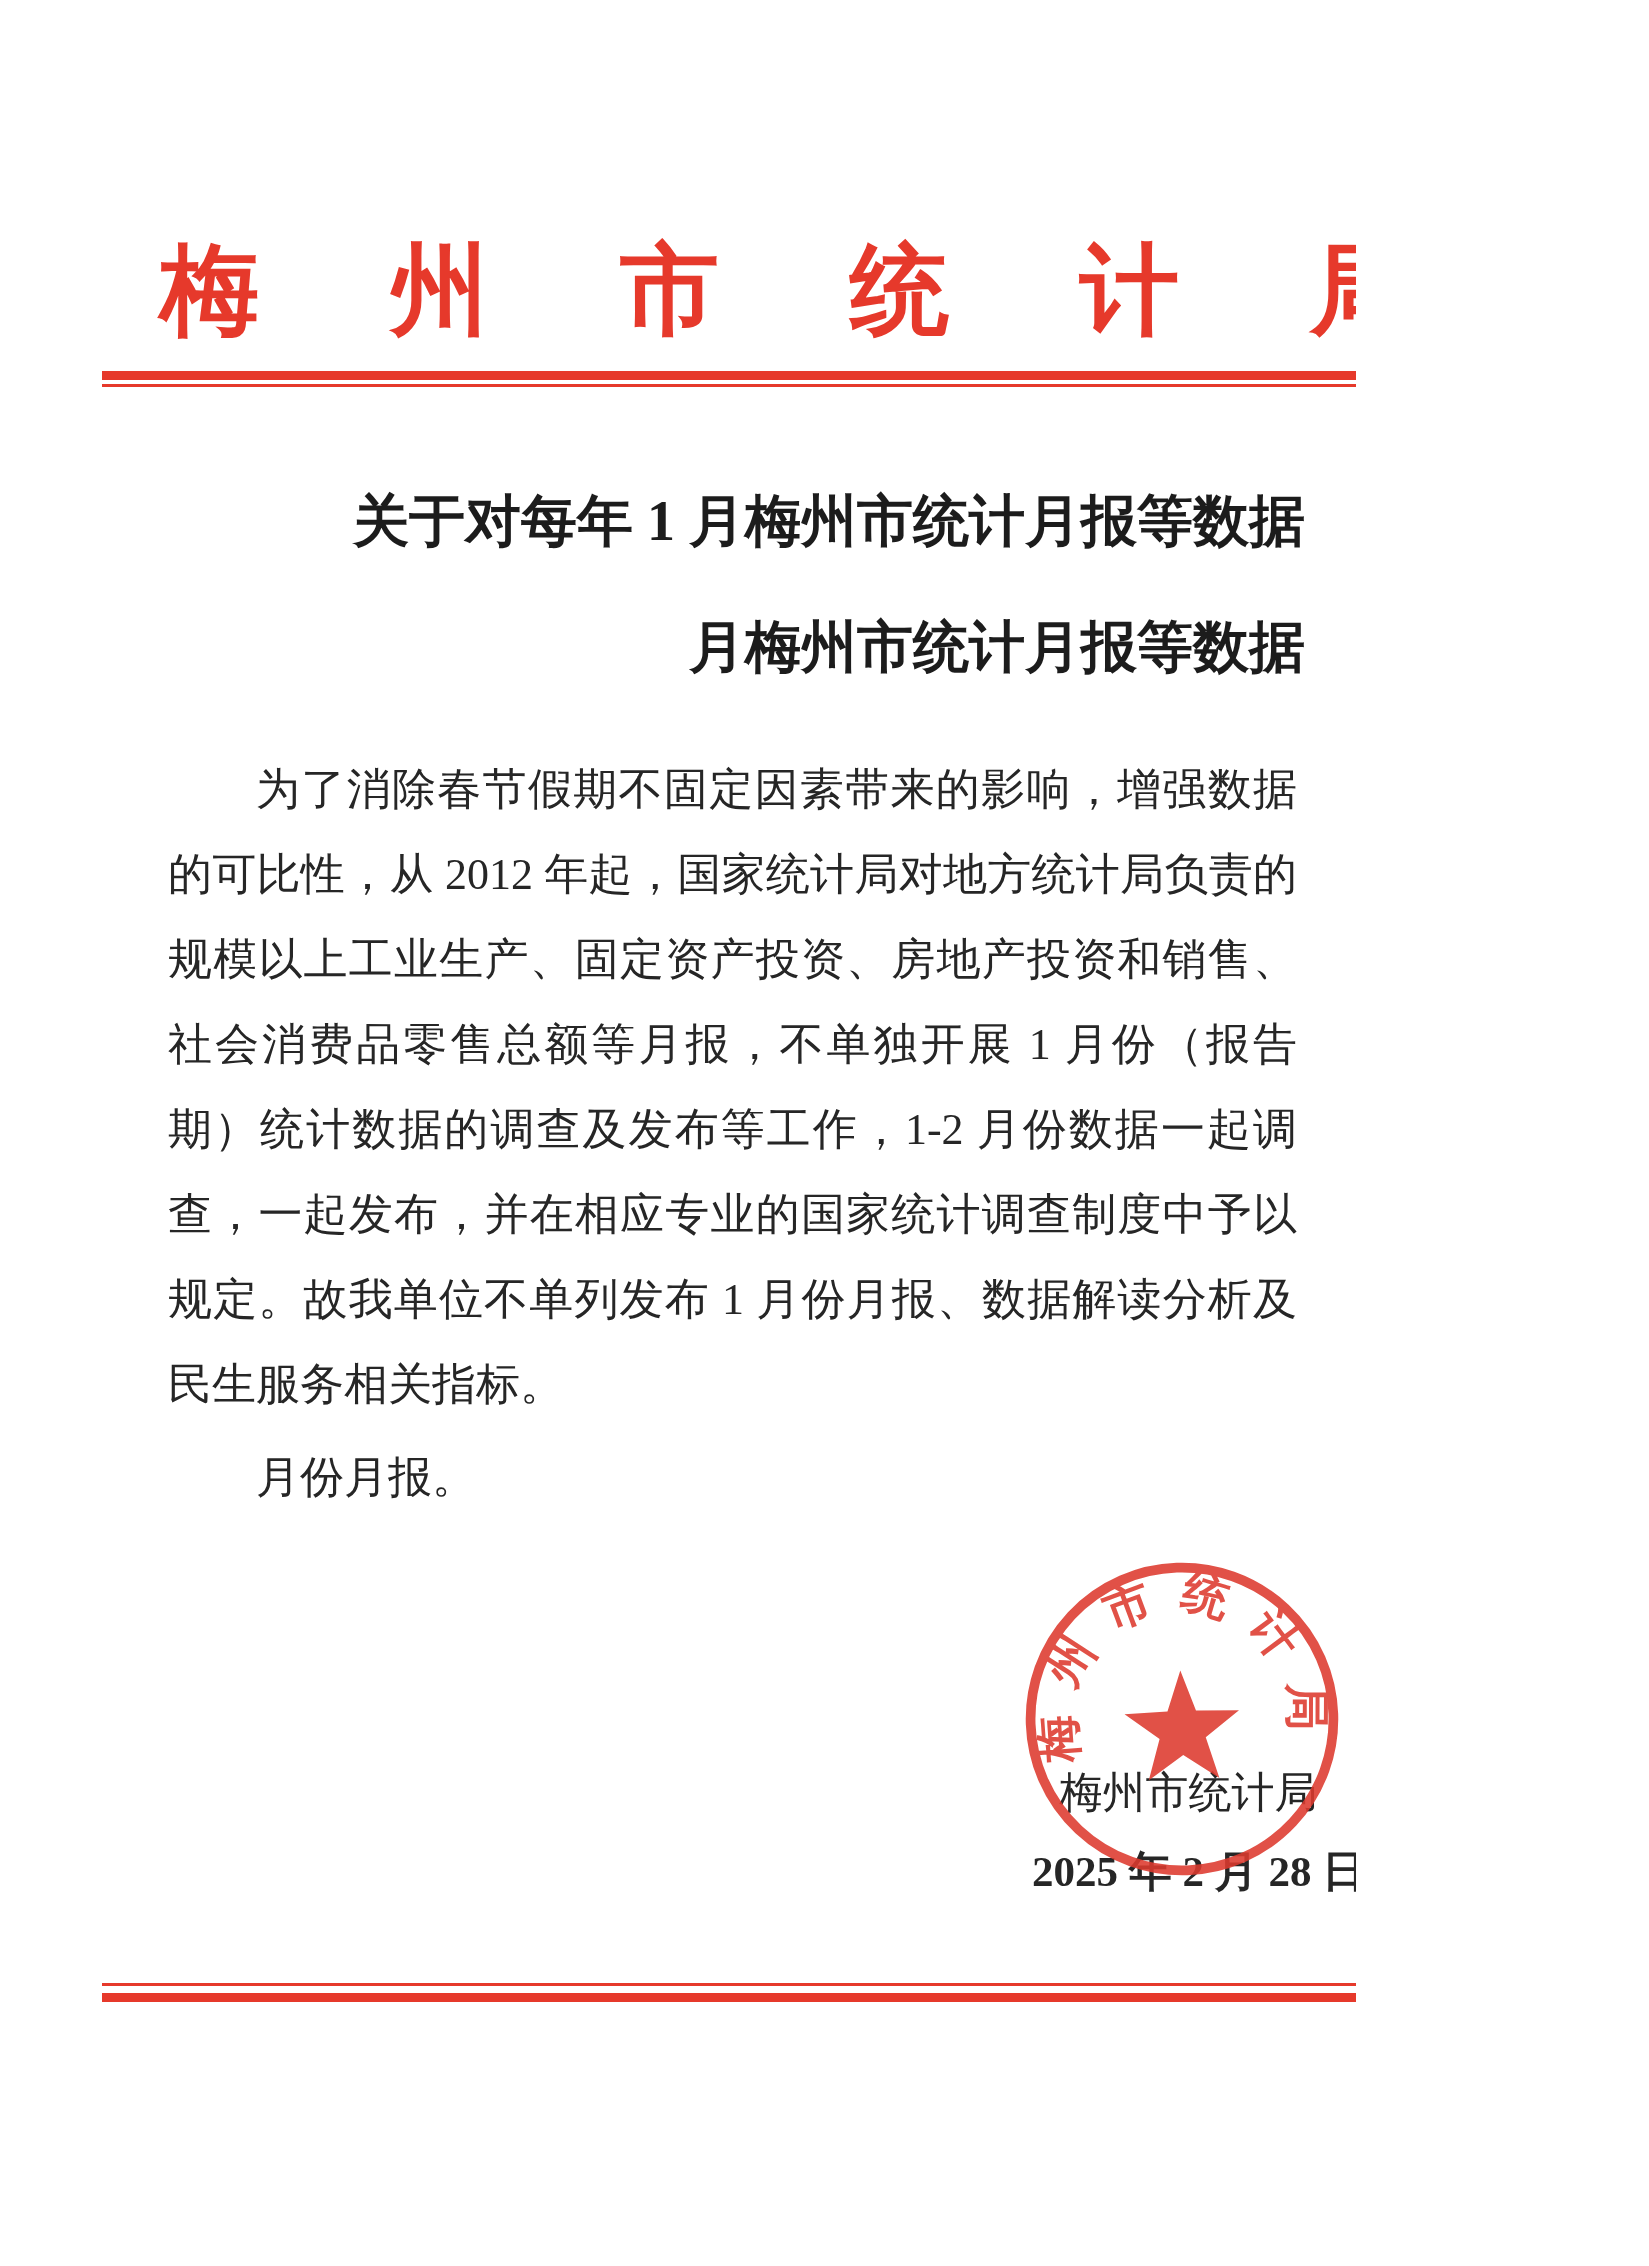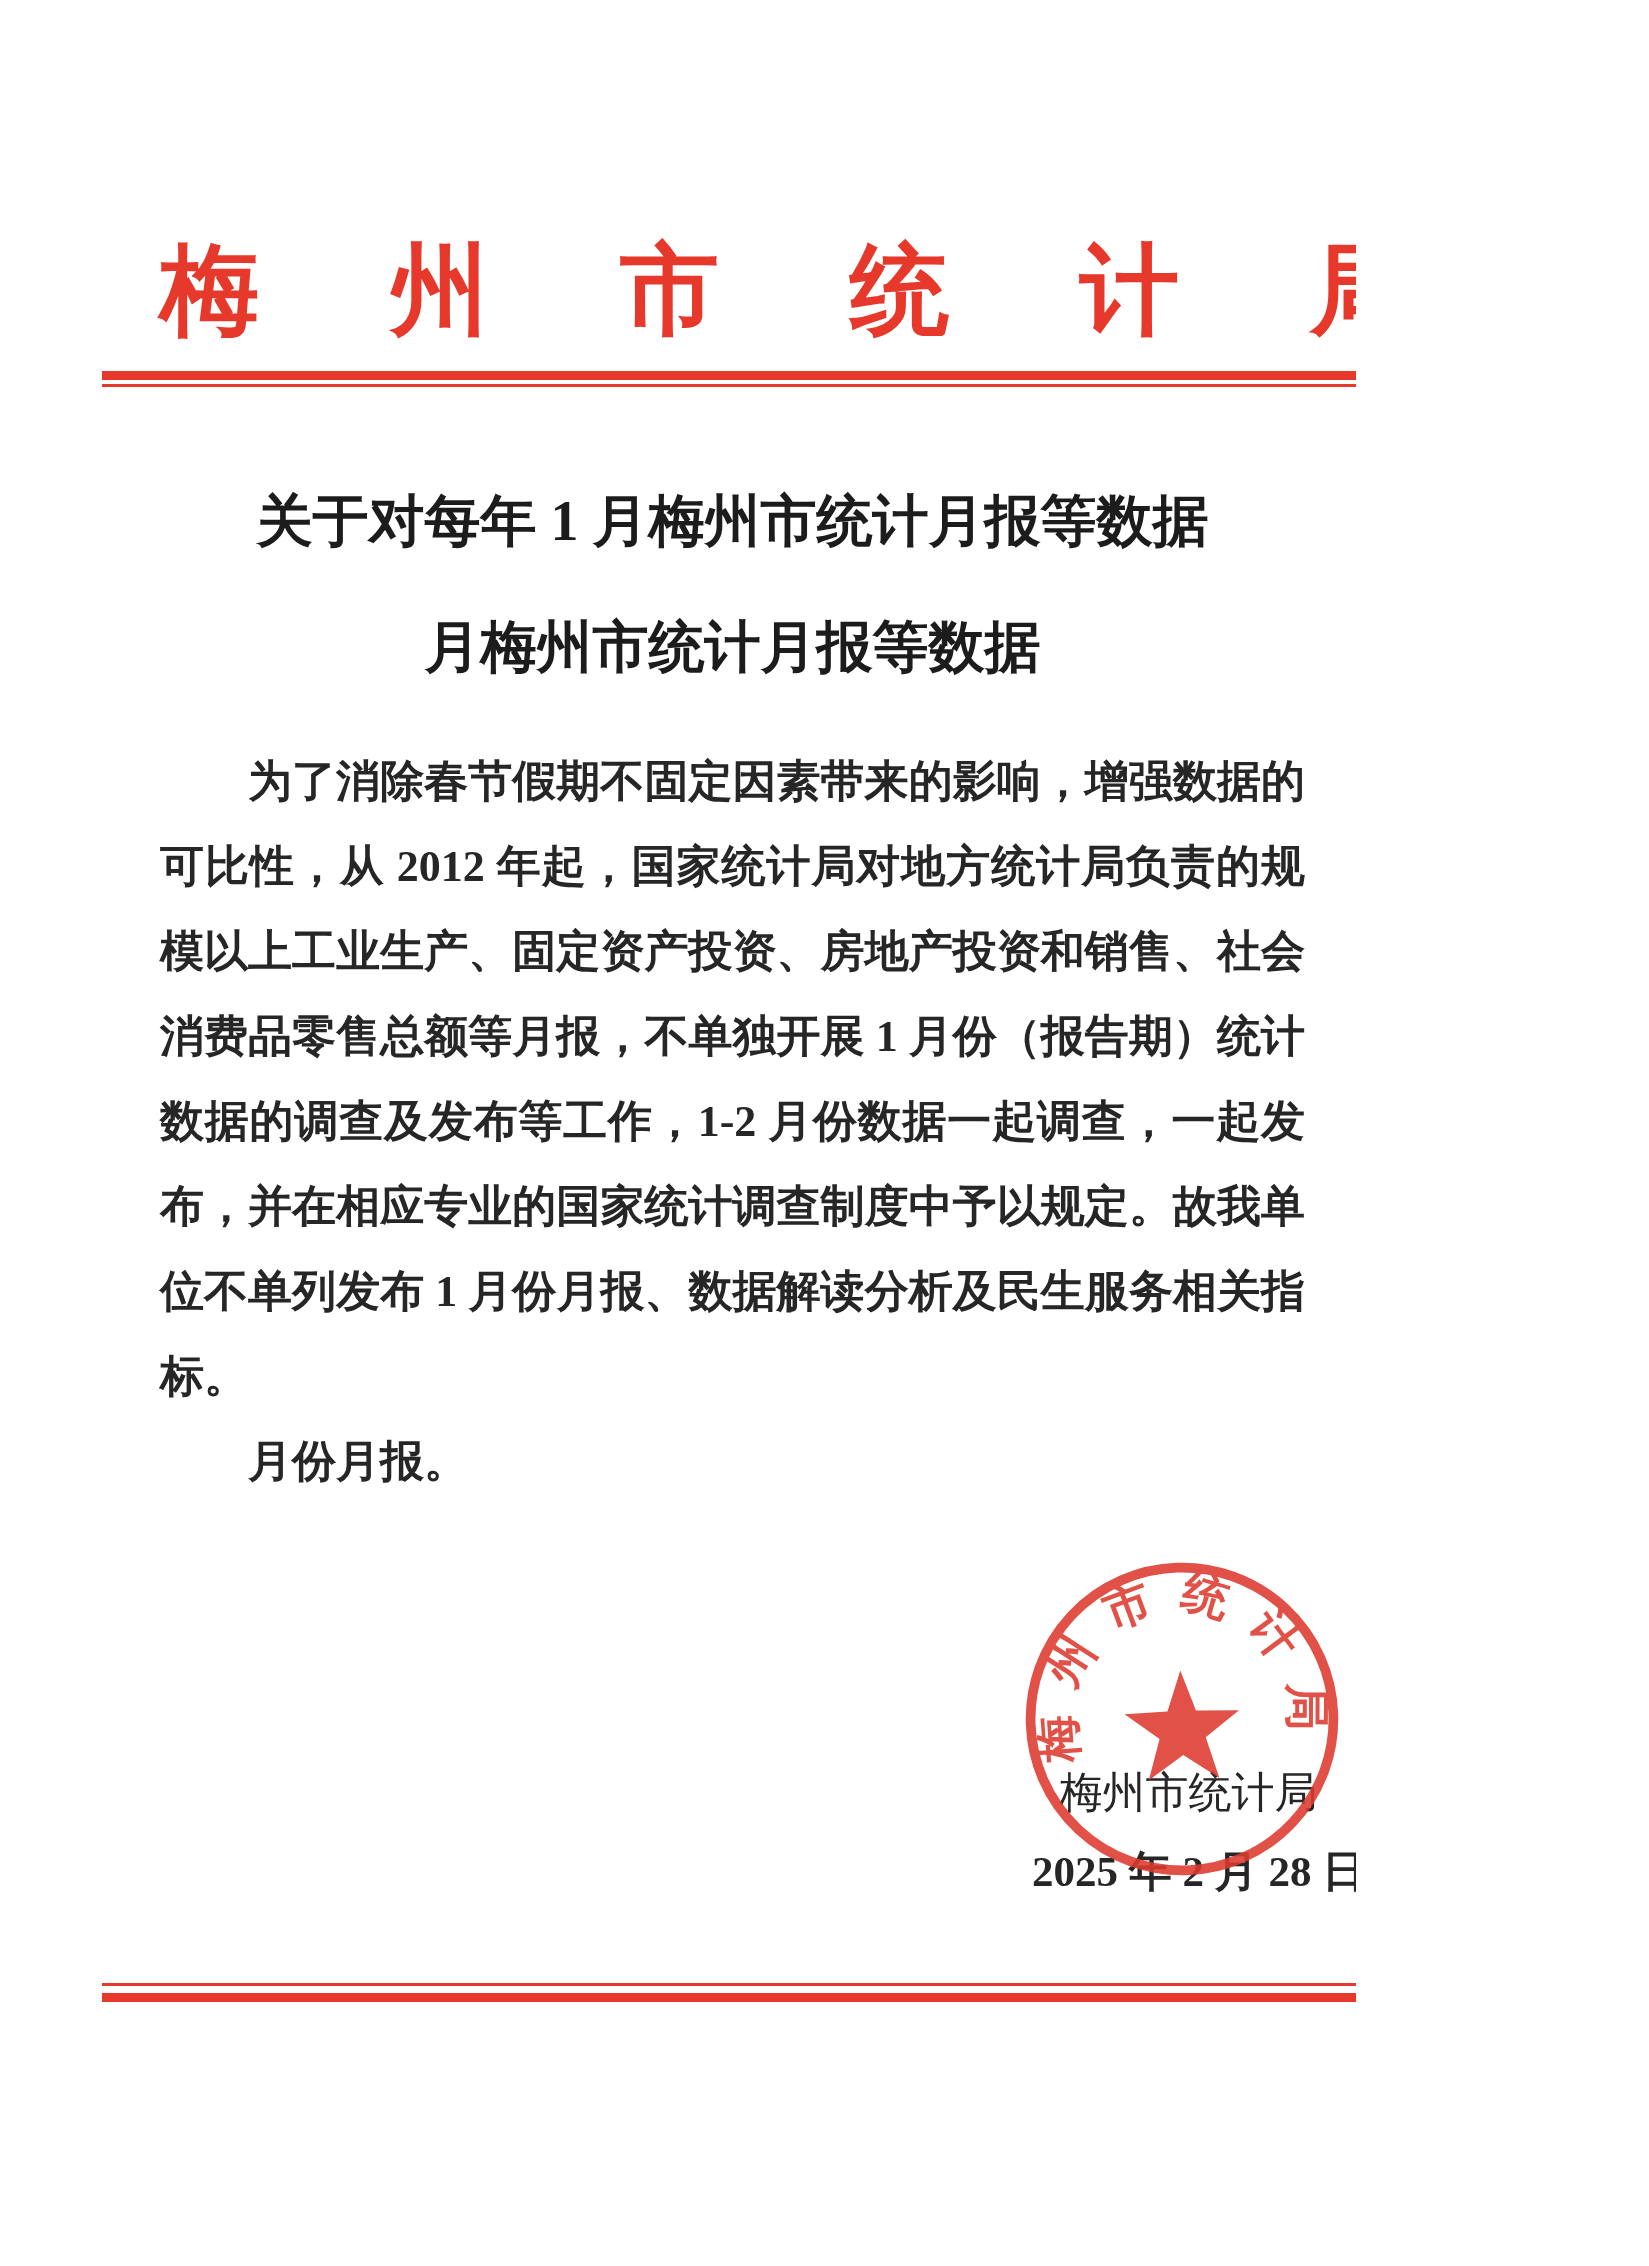--- a/index.html
+++ b/index.html
@@ -45,42 +45,41 @@
   .rule.top-thin     { top: 384px;  height: 2.9px; }
   .rule.bottom-thin  { top: 1983px; height: 2.9px; }
   .rule.bottom-thick { top: 1993px; height: 8.7px; }
 
   
   .doc-title {
     position: absolute;
     left: 160px;
     top: 458px;
     width: 1145px;
-    text-align: center;
+    text-align: right;
     color: #1c1c1c;
     font-size: 56px;
     font-weight: bold;
     line-height: 126px;
   }
 
   
   .body-text {
     position: absolute;
     left: 160px;
     top: 739px;
     width: 1145px;
     color: #262626;
     font-size: 44px;
     line-height: 85px;
     text-align: justify;
   }
   .body-text p {
-    margin: 0;
+    margin: 8px;
     text-indent: 2em;
-    font-weight: bold;
   }
 
   
   .signature {
     position: absolute;
     left: 970px;
     top: 1768px;
     width: 437px;
     text-align: center;
     color: #262626;

